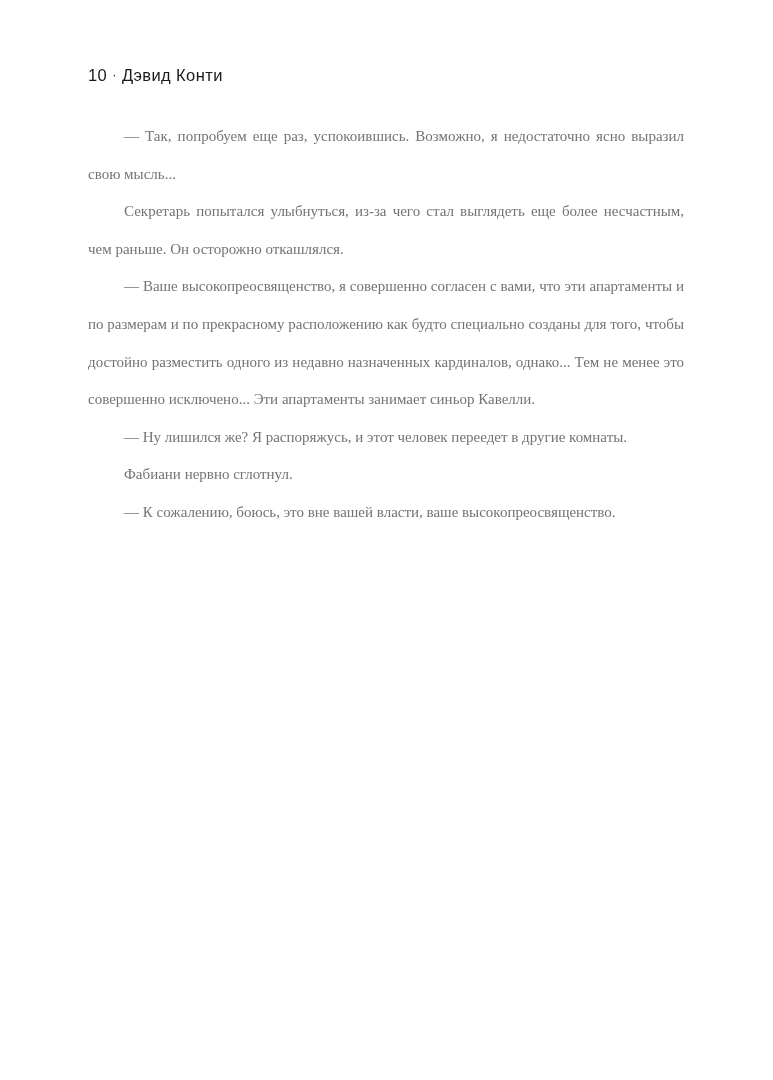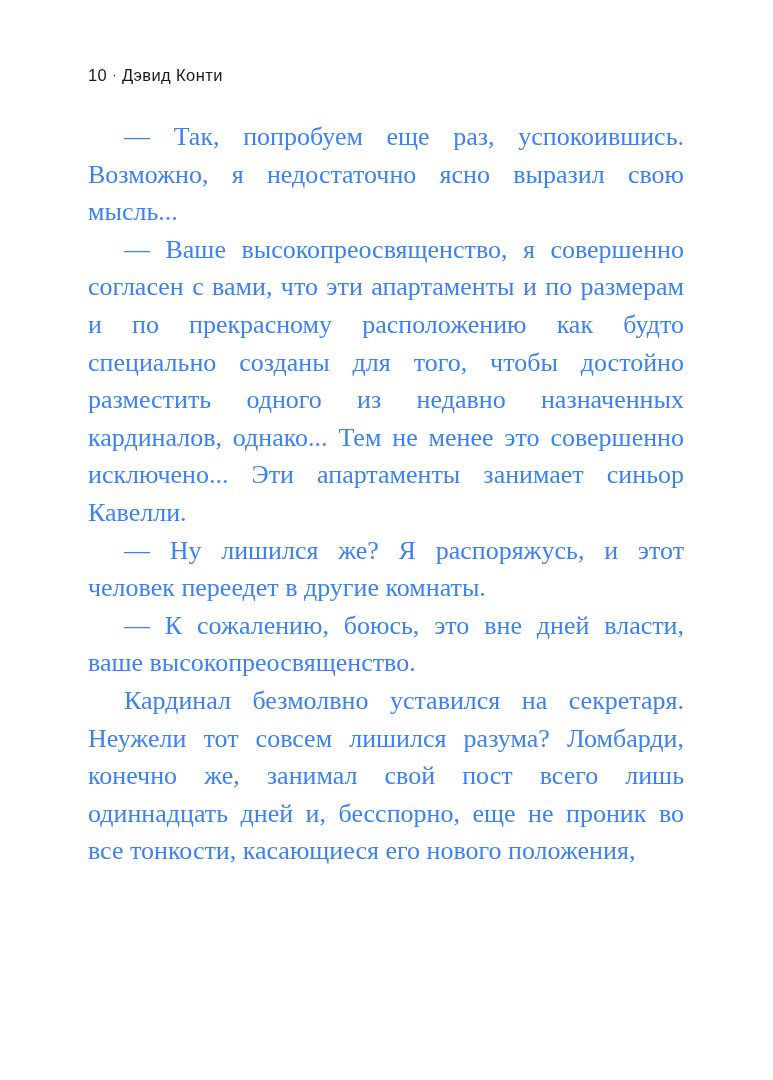--- a/index.html
+++ b/index.html
@@ -39,24 +39,24 @@
     padding: 0 5px;
     font-size: 13px;
     position: relative;
     top: -2px;
   }
   .body-text {
     position: absolute;
     top: 118px;
     left: 88px;
     width: 596px;
-    font-size: 26px;
+    font-size: 15px;
     line-height: 37.6px;
     text-align: justify;
-    color: #3b82f6;
+    color: #737373;
   }
   .body-text p {
     margin: 0;
     text-indent: 36px;
     text-align: justify;
     -webkit-hyphens: manual;
     hyphens: manual;
   }
   .body-text p:last-child {
     text-align: justify;
@@ -66,19 +66,20 @@
 <body>
 
 <div class="page">
 
   <div class="running-head">
     <span class="folio">10</span><span class="sep">·</span><span>Дэвид Конти</span>
   </div>
 
   <div class="body-text">
     <p>— Так, попробуем еще раз, успокоившись. Возможно, я недостаточно ясно выразил свою мысль...</p>
+    <p>Секретарь попытался улыбнуться, из-за чего стал выглядеть еще более несчастным, чем раньше. Он осторожно откашлялся.</p>
     <p>— Ваше высокопреосвященство, я совершенно согласен с вами, что эти апартаменты и по размерам и по прекрасному расположению как будто специально созданы для того, чтобы достойно разместить одного из недавно назначенных кардиналов, однако... Тем не менее это совершенно исключено... Эти апартаменты занимает синьор Кавелли.</p>
     <p>— Ну лишился же? Я распоряжусь, и этот человек переедет в другие комнаты.</p>
-    <p>— К сожалению, боюсь, это вне дней власти, ваше высокопреосвященство.</p>
-    <p>Кардинал безмолвно уставился на секретаря. Неужели тот совсем лишился разума? Ломбарди, конечно же, занимал свой пост всего лишь одиннадцать дней и, бесспорно, еще не проник во все тонкости, касающиеся его нового положения,</p>
+    <p>Фабиани нервно сглотнул.</p>
+    <p>— К сожалению, боюсь, это вне вашей власти, ваше высокопреосвященство.</p>
   </div>
 
 </div>
 
 </body></html>

